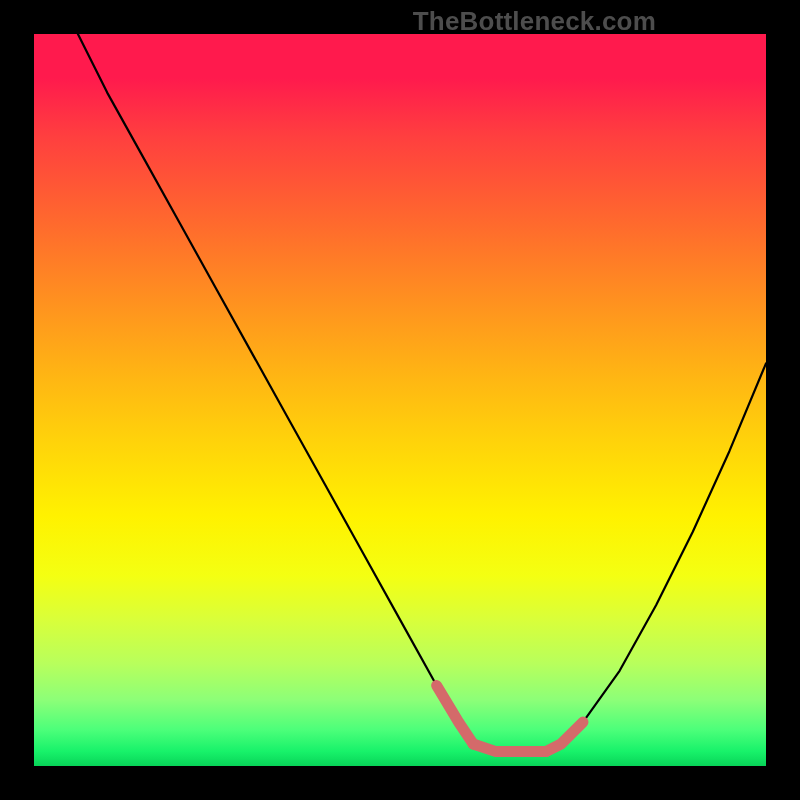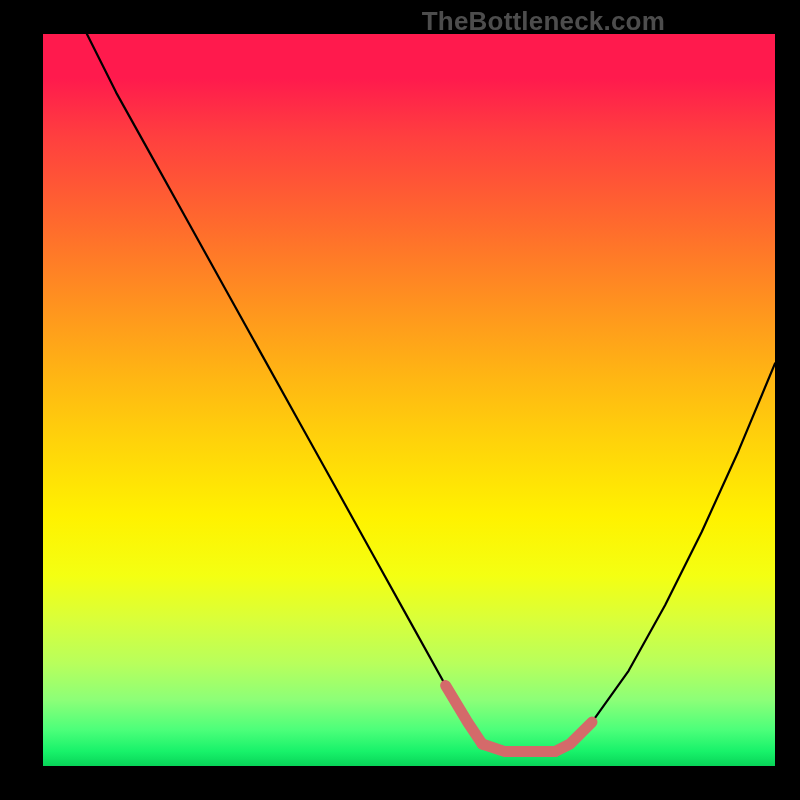--- a/index.html
+++ b/index.html
@@ -6,21 +6,21 @@
     margin: 0;
     padding: 0;
     width: 800px;
     height: 800px;
     background: #000;
     overflow: hidden;
     font-family: Arial, Helvetica, sans-serif;
   }
   .frame {
     position: absolute;
-    left: 9px;
+    left: 0;
     top: 0;
     width: 668px;
     height: 800px;
     background: #000;
   }
   .plot {
     position: absolute;
     left: 34px;
     top: 34px;
     width: 732px;

